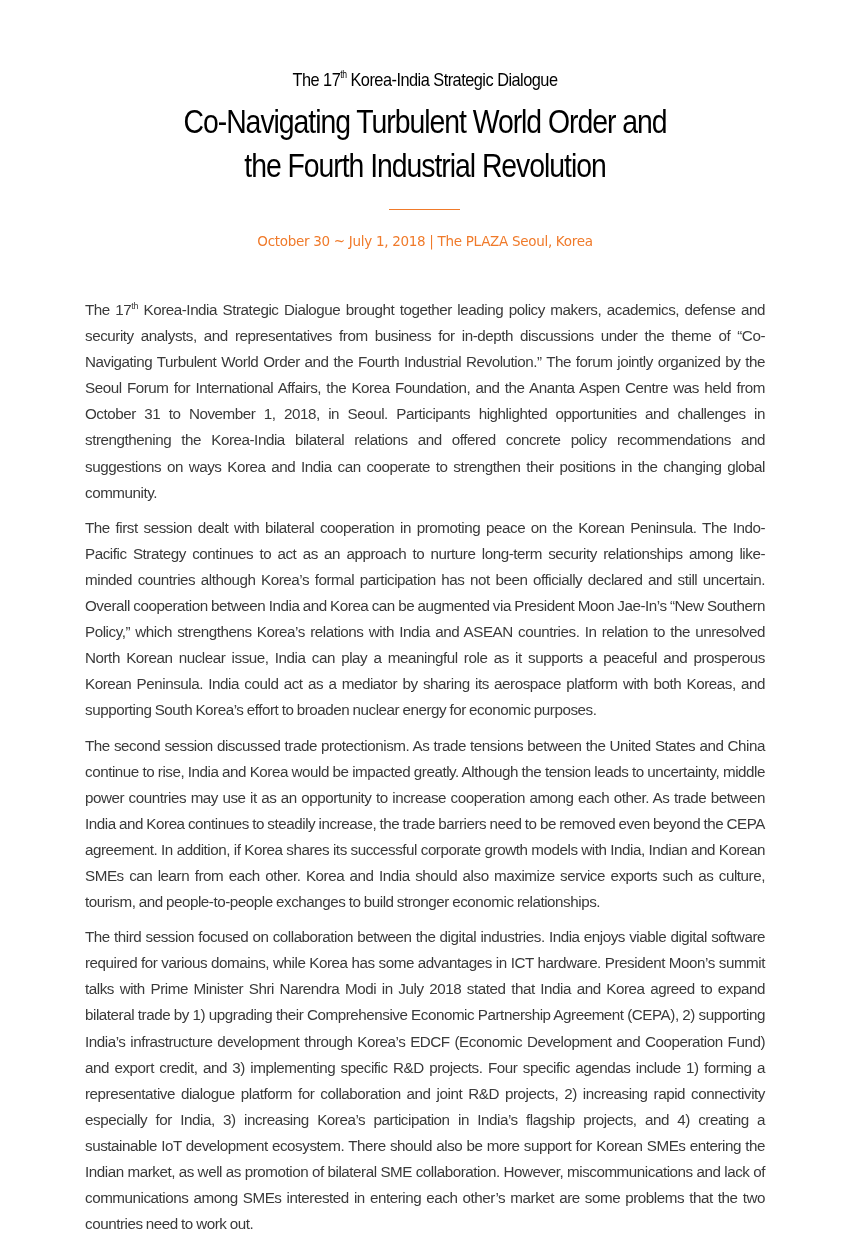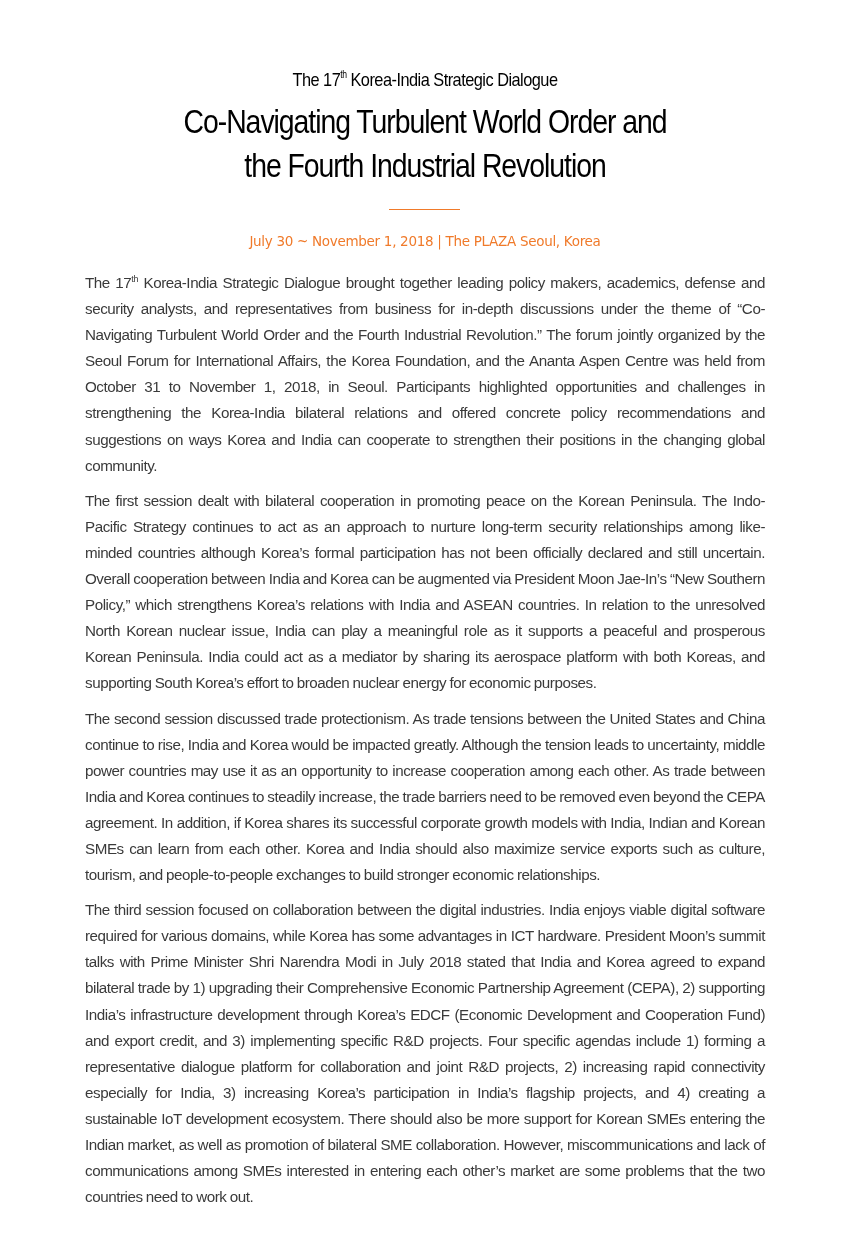--- a/index.html
+++ b/index.html
@@ -61,21 +61,21 @@
       text-align: center;
       color: #f07a2a;
       font-family: "DejaVu Sans", sans-serif;
       font-size: 13.5px;
       line-height: 20px;
       letter-spacing: -0.3px;
     }
     .body {
       position: absolute;
       left: 85px;
-      top: 270px;
+      top: 297px;
       width: 680px;
       color: #3a3a3a;
       font-family: "Liberation Sans", sans-serif;
       font-size: 15.2px;
       line-height: 26.1px;
       text-align: justify;
       letter-spacing: -0.45px;
       word-spacing: -0.5px;
     }
     .body p {
@@ -93,20 +93,20 @@
 <div class="header">
   <h2 class="subtitle"><span>The 17</span><sup>th</sup><span> Korea-India Strategic Dialogue</span></h2>
   <h1 class="title">
     <span>Co-Navigating Turbulent World Order and</span><br>
     <span>the Fourth Industrial Revolution</span>
   </h1>
 </div>
 
 <div class="divider"></div>
 
-<div class="dateline">July 30 ~ November 1, 2018 | The PLAZA Seoul, Korea</div>
+<div class="dateline">October 30 ~ July 1, 2018 | The PLAZA Seoul, Korea</div>
 
 <div class="body">
   <p><span>The 17</span><sup>th</sup><span> Korea-India Strategic Dialogue brought together leading policy makers, academics, defense and security analysts, and representatives from business for in-depth discussions under the theme of “Co-Navigating Turbulent World Order and the Fourth Industrial Revolution.” The forum jointly organized by the Seoul Forum for International Affairs, the Korea Foundation, and the Ananta Aspen Centre was held from October 31 to November 1, 2018, in Seoul. Participants highlighted opportunities and challenges in strengthening the Korea-India bilateral relations and offered concrete policy recommendations and suggestions on ways Korea and India can cooperate to strengthen their positions in the changing global community.</span></p>
   <p>The first session dealt with bilateral cooperation in promoting peace on the Korean Peninsula. The Indo-Pacific Strategy continues to act as an approach to nurture long-term security relationships among like-minded countries although Korea’s formal participation has not been officially declared and still uncertain. Overall cooperation between India and Korea can be augmented via President Moon Jae-In’s “New Southern Policy,” which strengthens Korea’s relations with India and ASEAN countries. In relation to the unresolved North Korean nuclear issue, India can play a meaningful role as it supports a peaceful and prosperous Korean Peninsula. India could act as a mediator by sharing its aerospace platform with both Koreas, and supporting South Korea’s effort to broaden nuclear energy for economic purposes.</p>
   <p>The second session discussed trade protectionism. As trade tensions between the United States and China continue to rise, India and Korea would be impacted greatly. Although the tension leads to uncertainty, middle power countries may use it as an opportunity to increase cooperation among each other. As trade between India and Korea continues to steadily increase, the trade barriers need to be removed even beyond the CEPA agreement. In addition, if Korea shares its successful corporate growth models with India, Indian and Korean SMEs can learn from each other. Korea and India should also maximize service exports such as culture, tourism, and people-to-people exchanges to build stronger economic relationships.</p>
   <p>The third session focused on collaboration between the digital industries. India enjoys viable digital software required for various domains, while Korea has some advantages in ICT hardware. President Moon’s summit talks with Prime Minister Shri Narendra Modi in July 2018 stated that India and Korea agreed to expand bilateral trade by 1) upgrading their Comprehensive Economic Partnership Agreement (CEPA), 2) supporting India’s infrastructure development through Korea’s EDCF (Economic Development and Cooperation Fund) and export credit, and 3) implementing specific R&amp;D projects. Four specific agendas include 1) forming a representative dialogue platform for collaboration and joint R&amp;D projects, 2) increasing rapid connectivity especially for India, 3) increasing Korea’s participation in India’s flagship projects, and 4) creating a sustainable IoT development ecosystem. There should also be more support for Korean SMEs entering the Indian market, as well as promotion of bilateral SME collaboration. However, miscommunications and lack of communications among SMEs interested in entering each other’s market are some problems that the two countries need to work out.</p>
 </div>
 
 </body></html>

